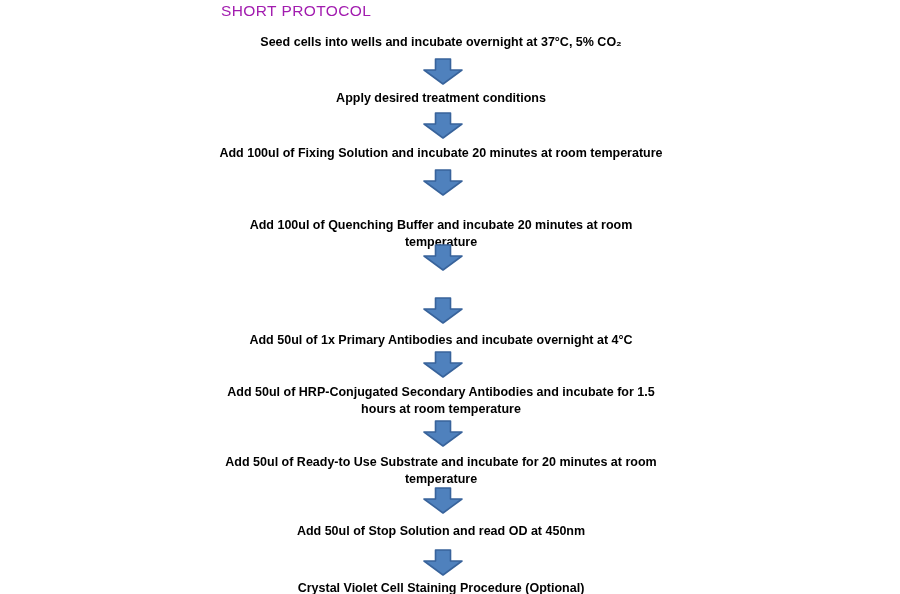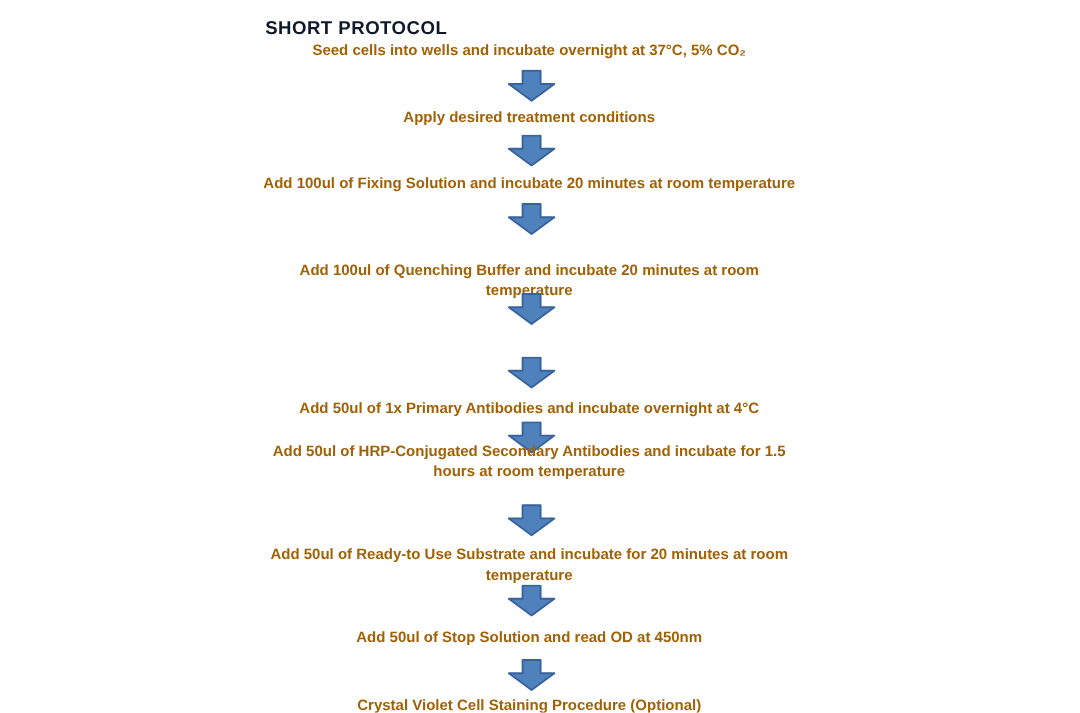--- a/index.html
+++ b/index.html
@@ -11,36 +11,36 @@
     position: relative;
     width: 900px;
     height: 594px;
     background: #ffffff;
     overflow: hidden;
     font-family: "Liberation Sans", "DejaVu Sans", sans-serif;
   }
   .title {
     position: absolute;
     left: 221px;
-    top: 15px;
+    top: 2px;
     font-size: 15.5px;
-    font-weight: bold;
-    color: #0f172a;
+    font-weight: normal;
+    color: #a21caf;
     letter-spacing: 0.4px;
     white-space: nowrap;
   }
   .step {
     position: absolute;
     left: 141px;
     width: 600px;
     text-align: center;
     font-size: 12.5px;
     line-height: 17px;
     font-weight: bold;
-    color: #a16207;
+    color: #000000;
     white-space: pre-line;
   }
   .arrow {
     position: absolute;
     left: 423px;
     width: 40px;
     height: 27px;
   }
   .arrow svg { display: block; }
 </style>
@@ -92,21 +92,21 @@
   </div>
 
   <div class="step" style="top:332px">Add 50ul of 1x Primary Antibodies and incubate overnight at 4°C</div>
 
   <div class="arrow" style="top:351px">
     <svg width="40" height="27" viewBox="0 0 40 27">
       <polygon points="12.5,1 27.5,1 27.5,12 39,12 20,26 1,12 12.5,12" stroke-width="1.6" stroke-linejoin="round" fill="#4f81bd" stroke="#38639b"></polygon>
     </svg>
   </div>
 
-  <div class="step" style="top:368px">Add 50ul of HRP-Conjugated Secondary Antibodies and incubate for 1.5
+  <div class="step" style="top:384px">Add 50ul of HRP-Conjugated Secondary Antibodies and incubate for 1.5
 hours at room temperature</div>
 
   <div class="arrow" style="top:420px">
     <svg width="40" height="27" viewBox="0 0 40 27">
       <polygon points="12.5,1 27.5,1 27.5,12 39,12 20,26 1,12 12.5,12" stroke-width="1.6" stroke-linejoin="round" fill="#4f81bd" stroke="#38639b"></polygon>
     </svg>
   </div>
 
   <div class="step" style="top:454px">Add 50ul of Ready-to Use Substrate and incubate for 20 minutes at room
 temperature</div>

